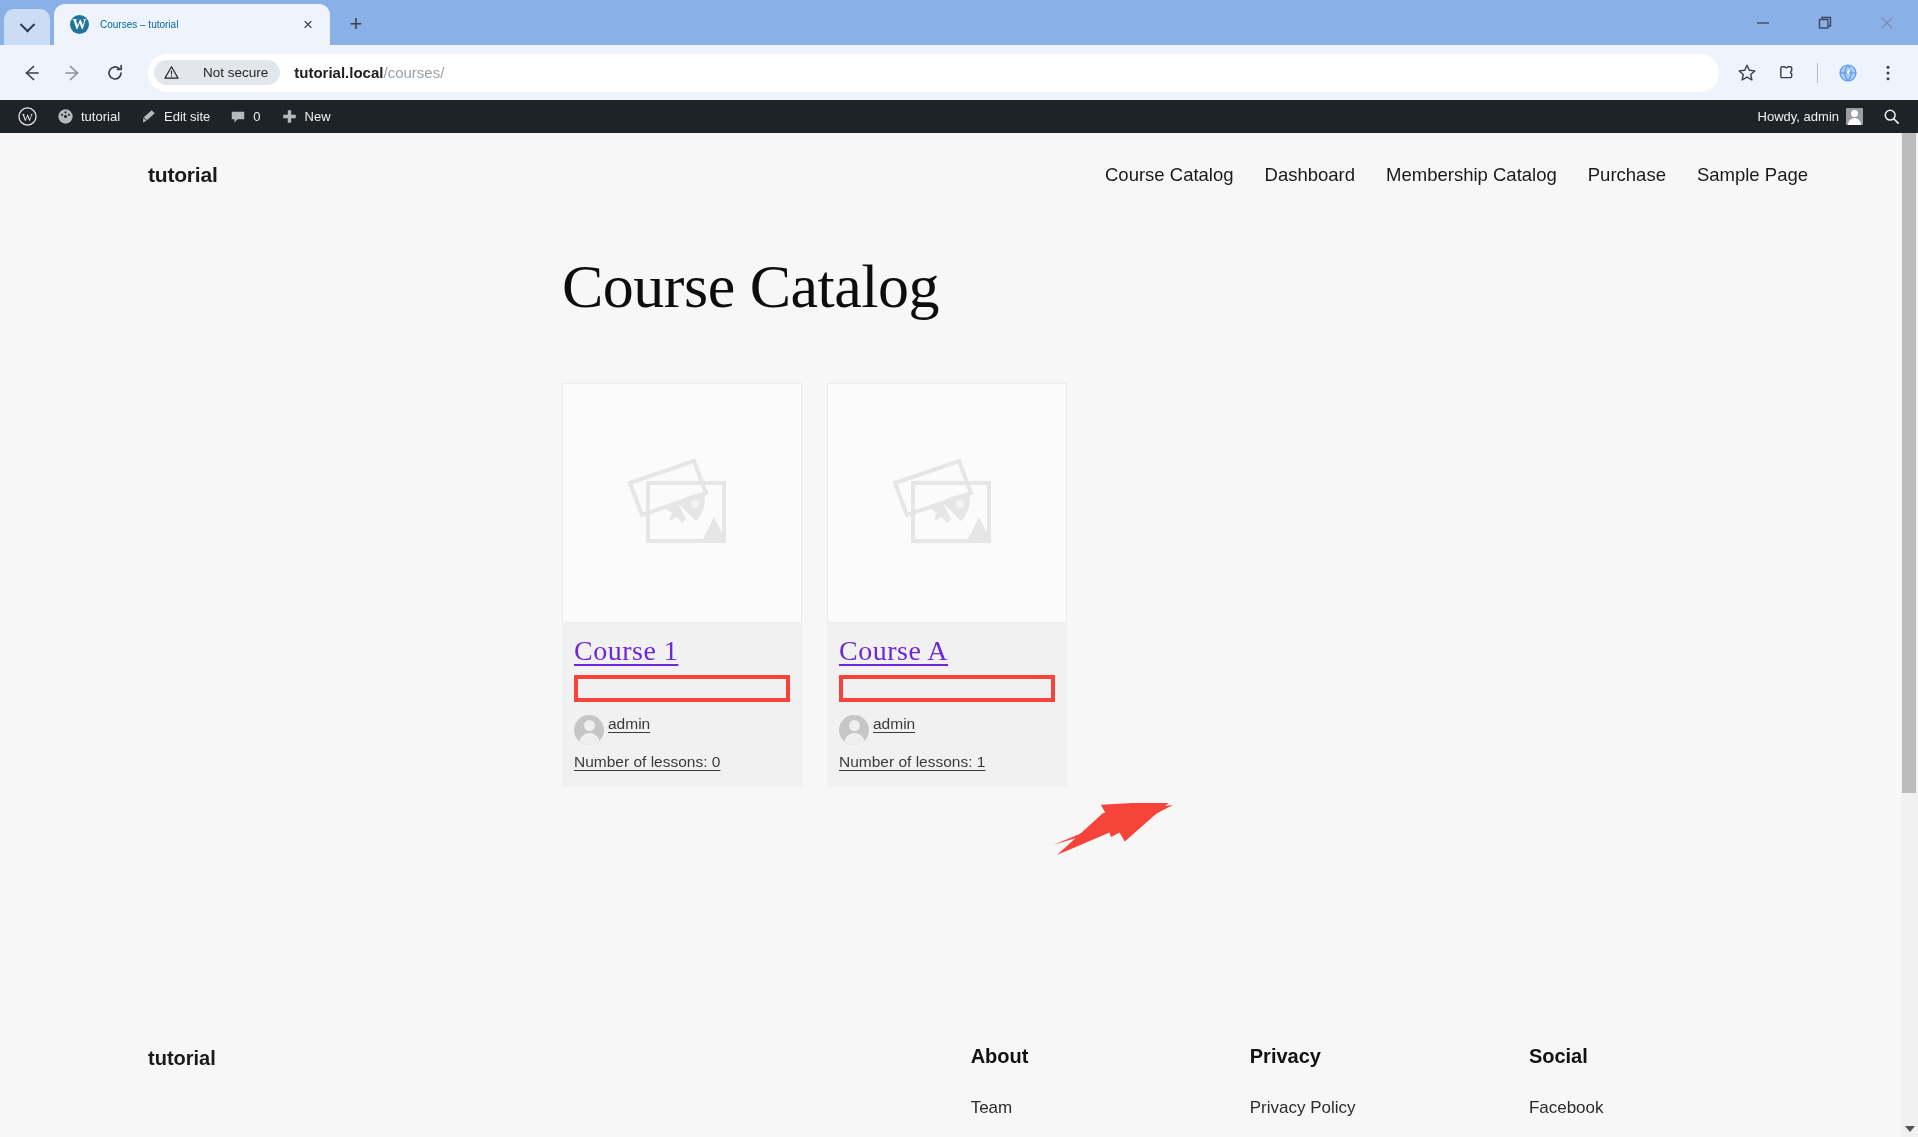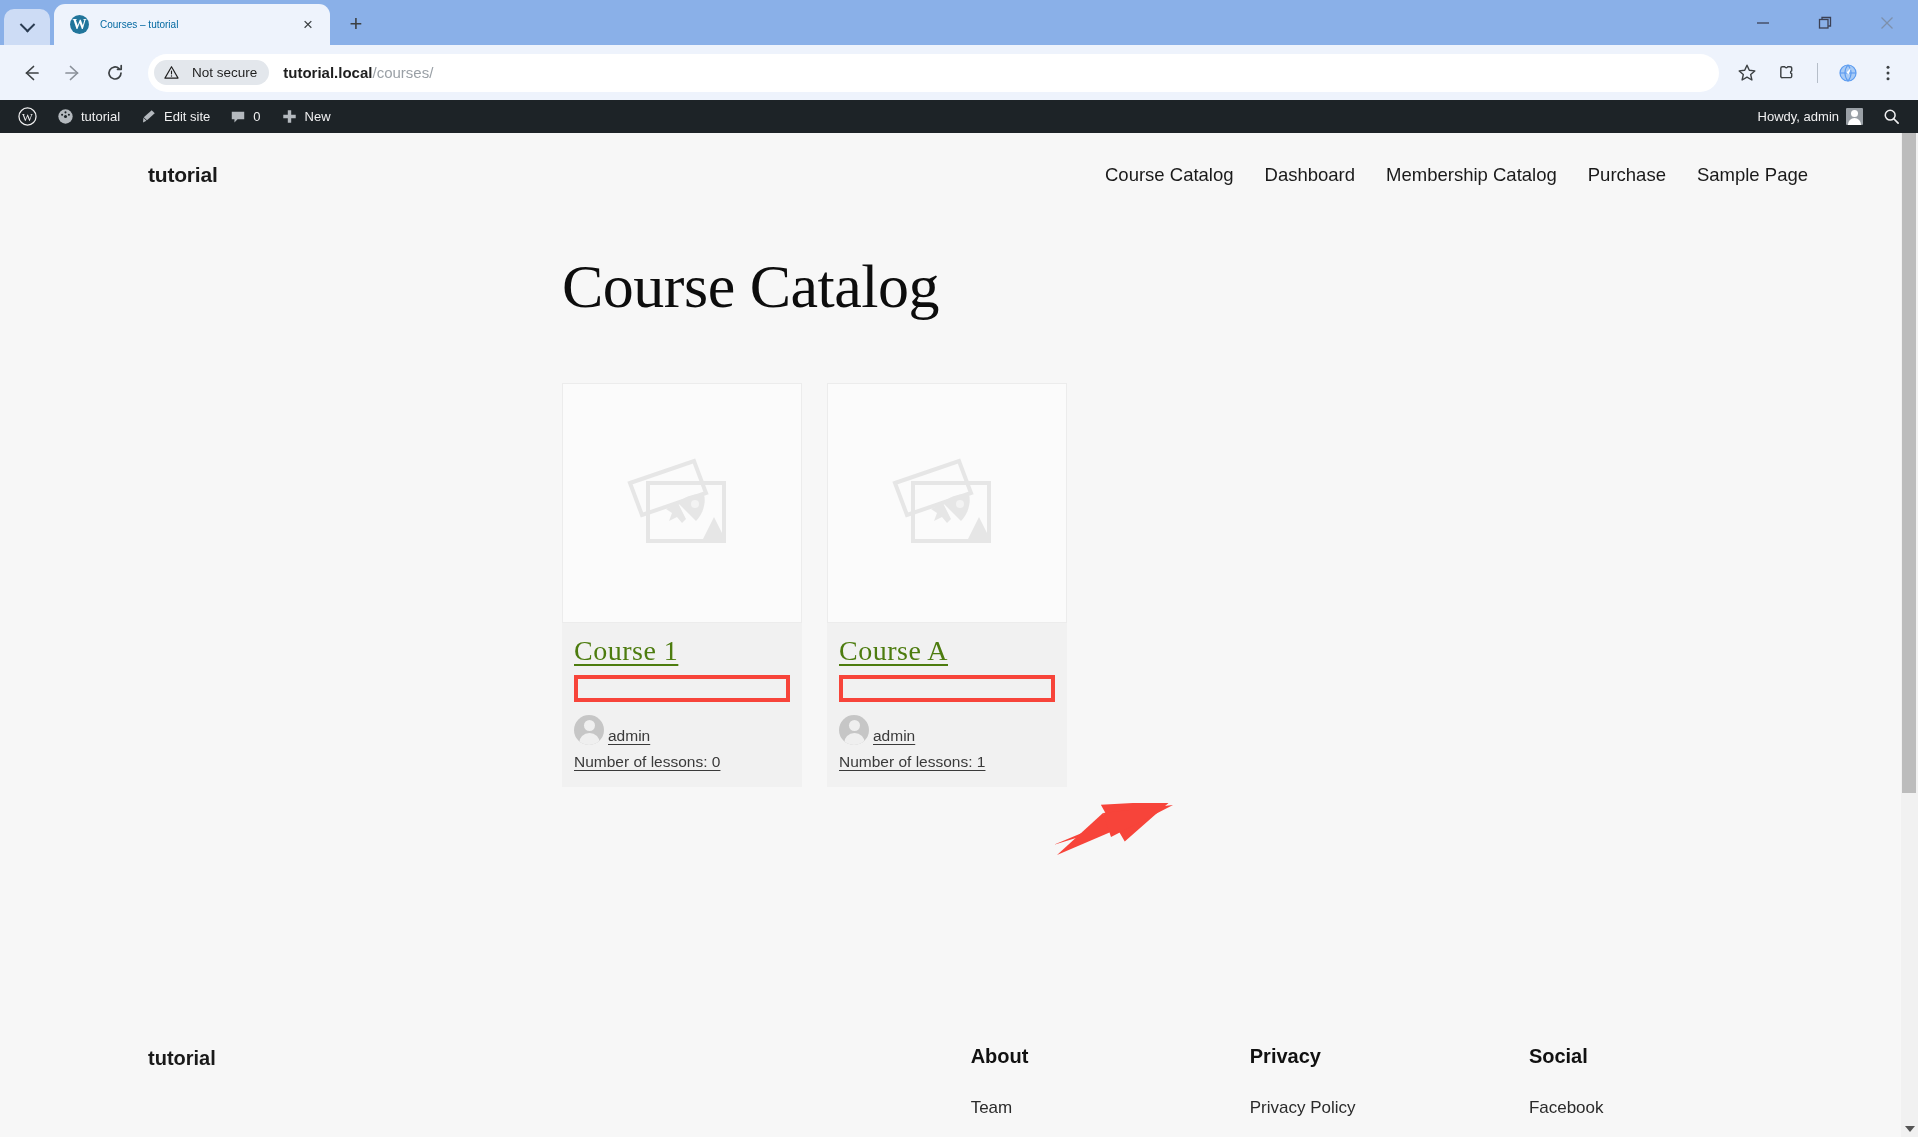--- a/index.html
+++ b/index.html
@@ -68,21 +68,21 @@
     width: 38px; height: 38px; margin-right: 4px; border-radius: 50%;
     display: flex; align-items: center; justify-content: center;
     color: #3c4043; font-size: 19px;
   }
   .omnibox {
     flex: 1; height: 38px; background: #fff; border-radius: 19px;
     display: flex; align-items: center; padding: 0 14px 0 6px;
     margin: 0 10px; position: relative;
   }
   .notsecure {
-    display: flex; align-items: center; gap: 13px;
+    display: flex; align-items: center; gap: 24px;
     background: #e3e7ec; border-radius: 15px; padding: 5px 12px 5px 10px;
     font-size: 13.5px; color: #1f1f1f; margin-right: 14px;
   }
   .url { font-size: 15px; color: #9aa0a6; white-space: nowrap; }
   .url b { color: #1f1f1f; font-weight: bold; }
   .tb-right { display: flex; align-items: center; gap: 4px; }
   .tb-ricon { width: 36px; height: 36px; display: flex; align-items: center;
               justify-content: center; color: #3c4043; }
   .tb-div { width: 1px; height: 20px; background: #b6bec9; margin: 0 8px; }
 
@@ -131,28 +131,28 @@
   .cards { display: flex; gap: 25px; padding: 61px 0 0 562px; }
   .card { width: 240px; background: #f1f1f1; }
   .thumb {
     width: 240px; height: 240px; background: #fbfbfb;
     border: 1px solid #ececec;
     display: flex; align-items: center; justify-content: center;
   }
   .card-body { padding: 12px 12px 16px 12px; }
   .card-title {
     font-family: "Liberation Serif", serif; font-size: 28px;
-    color: #4d7c0f; text-decoration: underline; text-underline-offset: 4px;
+    color: #6d28d9; text-decoration: underline; text-underline-offset: 4px;
     display: inline-block; line-height: 1.15; letter-spacing: 0.5px;
   }
   .excerpt-box {
     height: 27px; border: 4px solid #f7443a; margin: 8px 0 0 0;
     background: transparent;
   }
-  .byline { display: flex; align-items: flex-end; margin-top: 13px; }
+  .byline { display: flex; align-items: flex-start; margin-top: 13px; }
   .avatar-img {
     width: 30px; height: 30px; border-radius: 50%; background: #c6c6c6;
     position: relative; overflow: hidden; flex: 0 0 auto;
   }
   .avatar-img::before {
     content: ""; position: absolute; width: 11px; height: 11px; border-radius: 50%;
     background: #efefef; left: 9.5px; top: 5px;
   }
   .avatar-img::after {
     content: ""; position: absolute; width: 21px; height: 13px;

